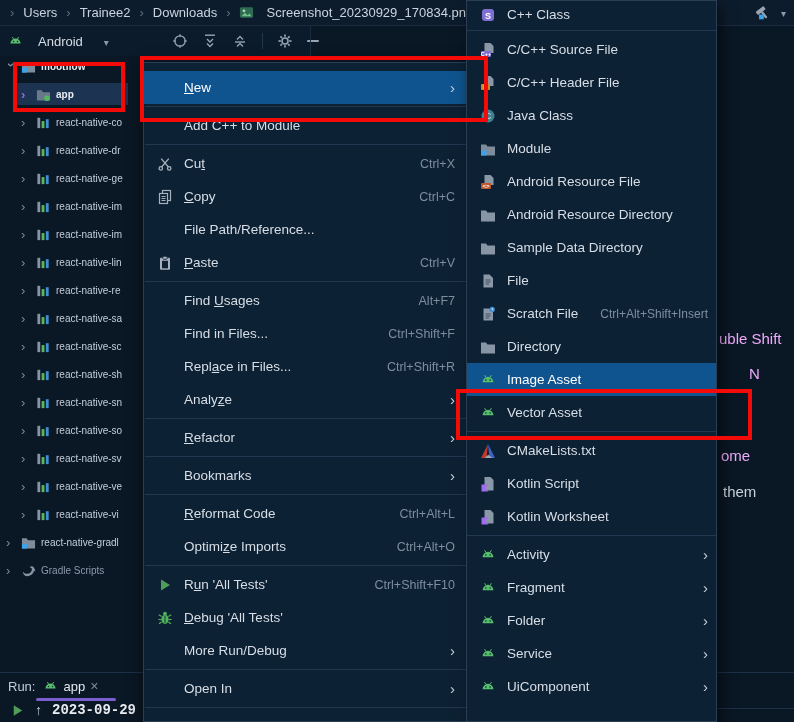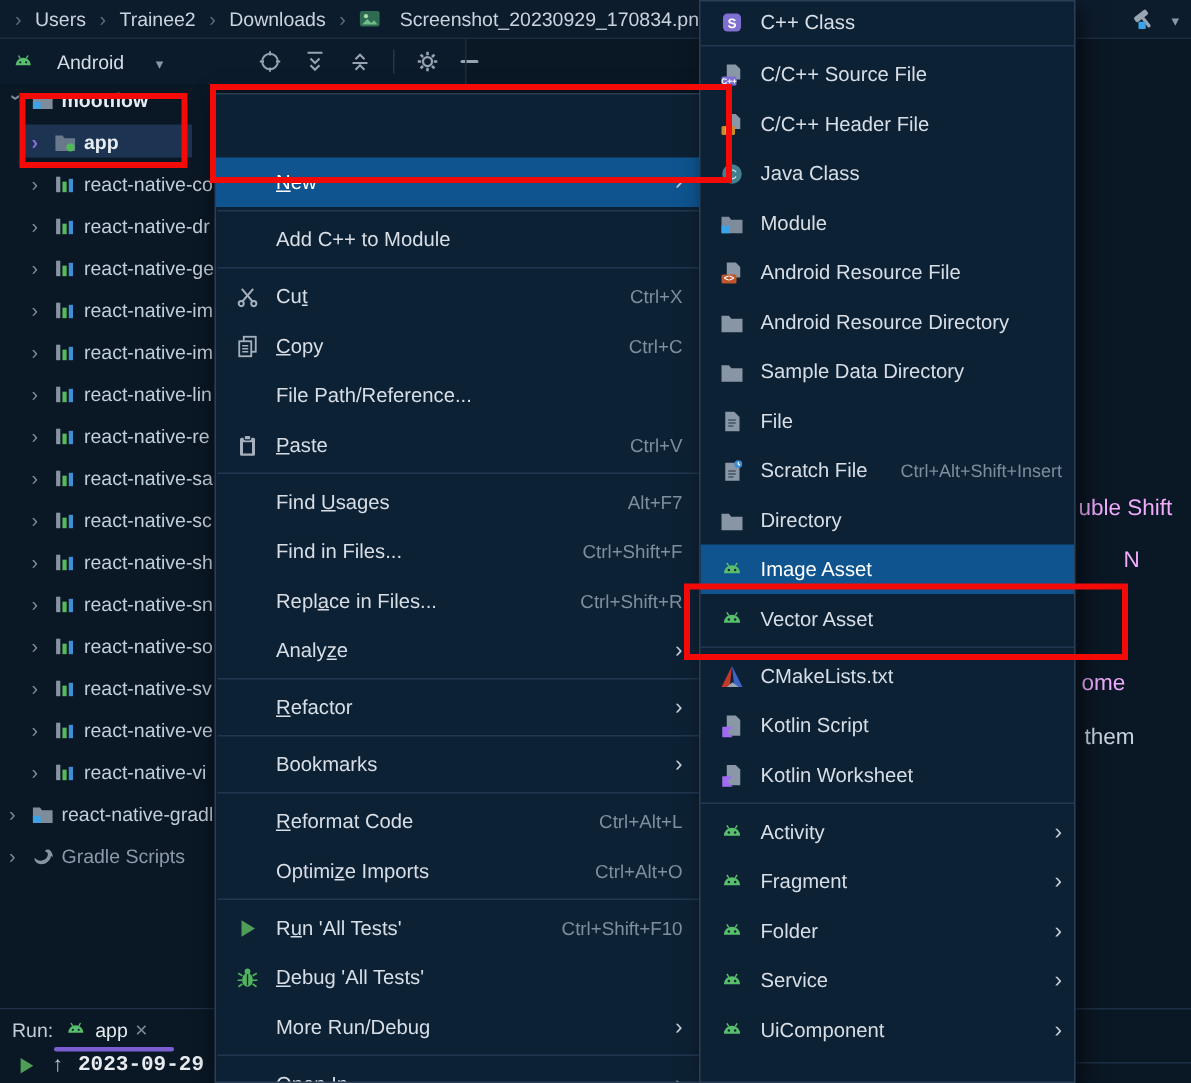--- a/index.html
+++ b/index.html
@@ -19,21 +19,21 @@
   
   .ptoolbar { position:absolute; top:26px; left:0; width:310px; height:30px; background:#0C1B2C;
               display:flex; align-items:center; padding-left:8px; gap:15px; font-size:13px; color:#D5DCE4; z-index:1; }
   .ptoolbar .grp { position:absolute; left:172px; display:flex; align-items:center; gap:14px; }
   .ptoolbar .vsep { width:1px; height:16px; background:#24364B; }
   .minus { width:12px; height:2px; background:#97A3B0; border-radius:1px; }
   .vline { position:absolute; left:310px; top:26px; height:30px; width:1px; background:#1C2C3F; z-index:1; }
 
   
   .tree { position:absolute; top:52px; left:0; width:143px; height:620px; overflow:hidden;
-          font-size:13px; color:#C3CEDA; z-index:1; }
+          font-size:10px; color:#C3CEDA; z-index:1; }
   .trow { height:28px; display:flex; align-items:center; white-space:nowrap; gap:5px; }
   .trow.lvl0 { padding-left:6px; }
   .trow.lvl1 { padding-left:21px; }
   .trow.sel { background:linear-gradient(#1C3452,#1C3452) no-repeat 14px 3px / 114px 22px; }
   .trow.bold { font-weight:bold; color:#E8EDF2; }
   .trow.dim { color:#8C9AAB; }
   .chev { width:10px; color:#7E8B99; font-size:13px; flex:0 0 auto; display:inline-block; }
   .chev::before { content:"›"; }
   .chev.down { transform:rotate(90deg); transform-origin:45% 55%; }
   .chev.purple { color:#8E6BDE; }
@@ -59,21 +59,21 @@
 
   
   .cmenu { position:absolute; left:143px; top:62px; width:327px; bottom:0; background:#0D2134;
            border:1px solid #2A3E55; box-shadow:0 4px 14px rgba(0,0,0,.55); padding-top:8px;
            z-index:3; font-size:13.5px; color:#D8DEE6; overflow:hidden; }
   .mi { height:33px; display:flex; align-items:center; padding:0 14px 0 12px; }
   .mi .mic { width:18px; margin-right:10px; display:flex; justify-content:center; align-items:center; }
   .mi .sc { margin-left:auto; color:#7E8DA0; font-size:12.5px; }
   .arr { margin-left:auto; color:#C7D0DA; font-size:15px; }
   .arr::before { content:"›"; }
-  .mi.sel { background:#0F548E; color:#FFFFFF;margin-top:34px; }
+  .mi.sel { background:#0F548E; color:#FFFFFF; }
   .msep { height:1px; background:#223750; margin:2px 1px; }
 
   
   .smenu { position:absolute; left:466px; top:0; width:251px; height:722px; background:#0D2134;
            border:1px solid #2A3E55; box-shadow:4px 4px 14px rgba(0,0,0,.55); z-index:4;
            font-size:13.5px; color:#D8DEE6; overflow:hidden; }
   .si { height:33px; display:flex; align-items:center; padding:0 8px 0 12px; }
   .si.first { height:27px; }
   .si .mic { width:17px; margin-right:11px; display:flex; justify-content:center; align-items:center; }
   .si .sc { margin-left:auto; color:#7E8DA0; font-size:12px; }

